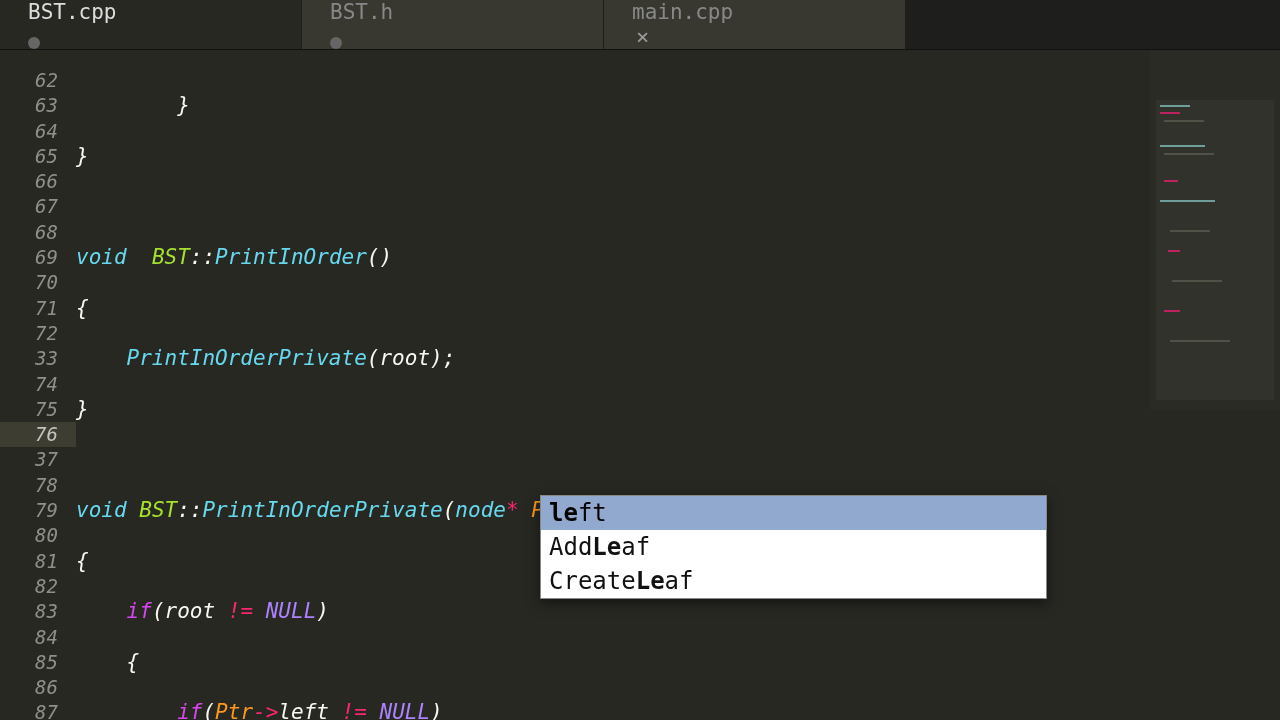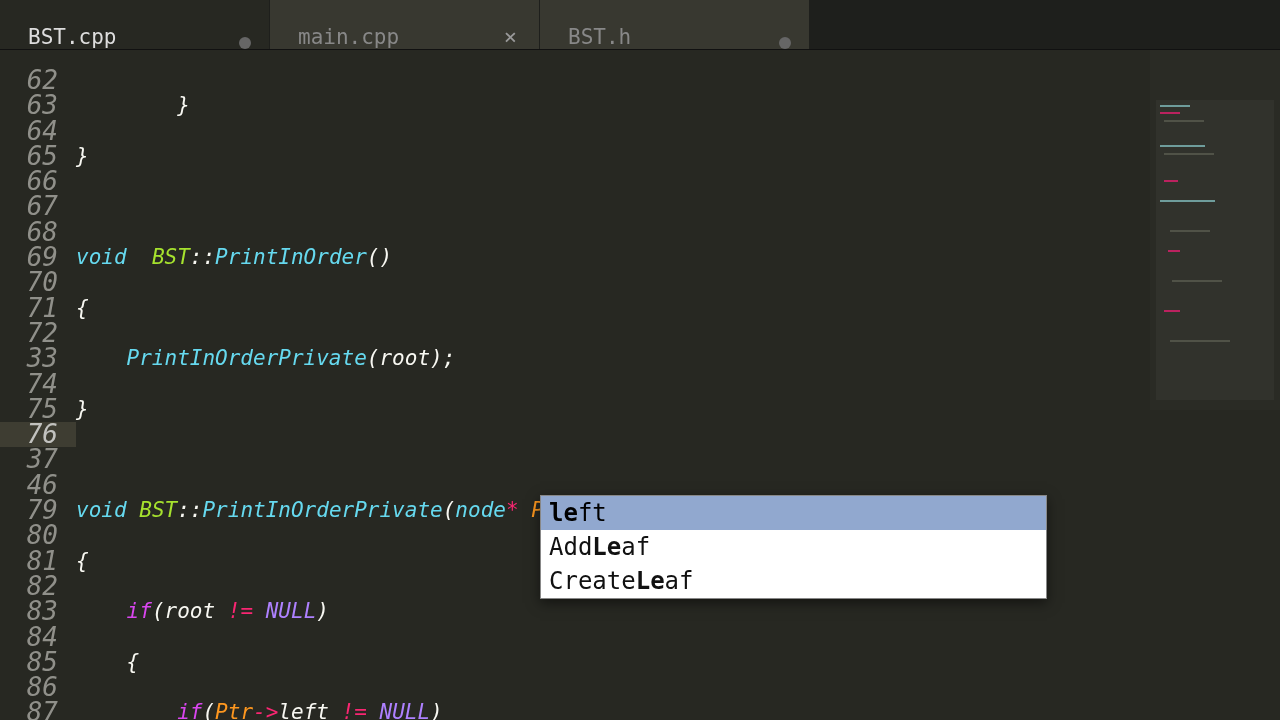--- a/index.html
+++ b/index.html
@@ -6,29 +6,30 @@
   html, body { width: 1280px; height: 720px; overflow: hidden; background: #272822; font-family: "Menlo", "Consolas", monospace; }
   
   .tabbar {
     display: flex;
     height: 50px;
     background: #1e1f1c;
     border-bottom: 1px solid #111;
   }
   .tab {
     display: flex;
-    align-items: flex-end;
+    align-items: flex-start;
     justify-content: space-between;
     padding: 0 18px 0 28px;
-    width: 270px;
+    width: 302px;
     font-size: 21px;
     color: #888;
     background: #383830;
     border-right: 1px solid #1e1f1c;
     cursor: pointer;
+    flex-direction: column;
   }
   .tab.active {
     background: #272822;
     color: #ddd;
   }
   .tab-label { flex: 1; }
   .tab-dot {
     width: 12px; height: 12px; border-radius: 50%;
     background: #666;
   }
@@ -43,21 +44,21 @@
     display: flex;
     height: 670px;
     background: #272822;
   }
   .gutter {
     width: 76px;
     padding-top: 18px;
     background: #272822;
     text-align: right;
     padding-right: 18px;
-    font-size: 26px;
+    font-size: 19px;
     line-height: 25.3px;
     color: #90908a;
     font-style: italic;
   }
   .gutter .ln { display:block; }
   .gutter .ln.current { background: #3e3d32; margin-right:-18px; padding-right:18px; color:#c2c2bf; margin-left:-58px; padding-left:58px;}
   
   .code {
     flex: 1;
     padding-top: 18px;
@@ -127,26 +128,26 @@
 </style>
 </head>
 <body>
 
 <div class="tabbar">
   <div class="tab active">
     <span class="tab-label">BST.cpp</span>
     <span class="tab-dot"></span>
   </div>
   <div class="tab">
+    <span class="tab-label">BST.h</span>
+    <span class="tab-dot"></span>
+  </div>
+  <div class="tab">
     <span class="tab-label">main.cpp</span>
     <span class="tab-close">×</span>
-  </div>
-  <div class="tab">
-    <span class="tab-label">BST.h</span>
-    <span class="tab-dot"></span>
   </div>
 </div>
 
 <div class="editor-area">
   <div class="gutter" id="gutter">
       <span class="ln">62</span>
       <span class="ln">63</span>
       <span class="ln">64</span>
       <span class="ln">65</span>
       <span class="ln">66</span>
@@ -154,21 +155,21 @@
       <span class="ln">68</span>
       <span class="ln">69</span>
       <span class="ln">70</span>
       <span class="ln">71</span>
       <span class="ln">72</span>
       <span class="ln">33</span>
       <span class="ln">74</span>
       <span class="ln">75</span>
       <span class="ln current">76</span>
       <span class="ln">37</span>
-      <span class="ln">46</span>
+      <span class="ln">78</span>
       <span class="ln">79</span>
       <span class="ln">80</span>
       <span class="ln">81</span>
       <span class="ln">82</span>
       <span class="ln">83</span>
       <span class="ln">84</span>
       <span class="ln">85</span>
       <span class="ln">86</span>
       <span class="ln">87</span>
     </div>

